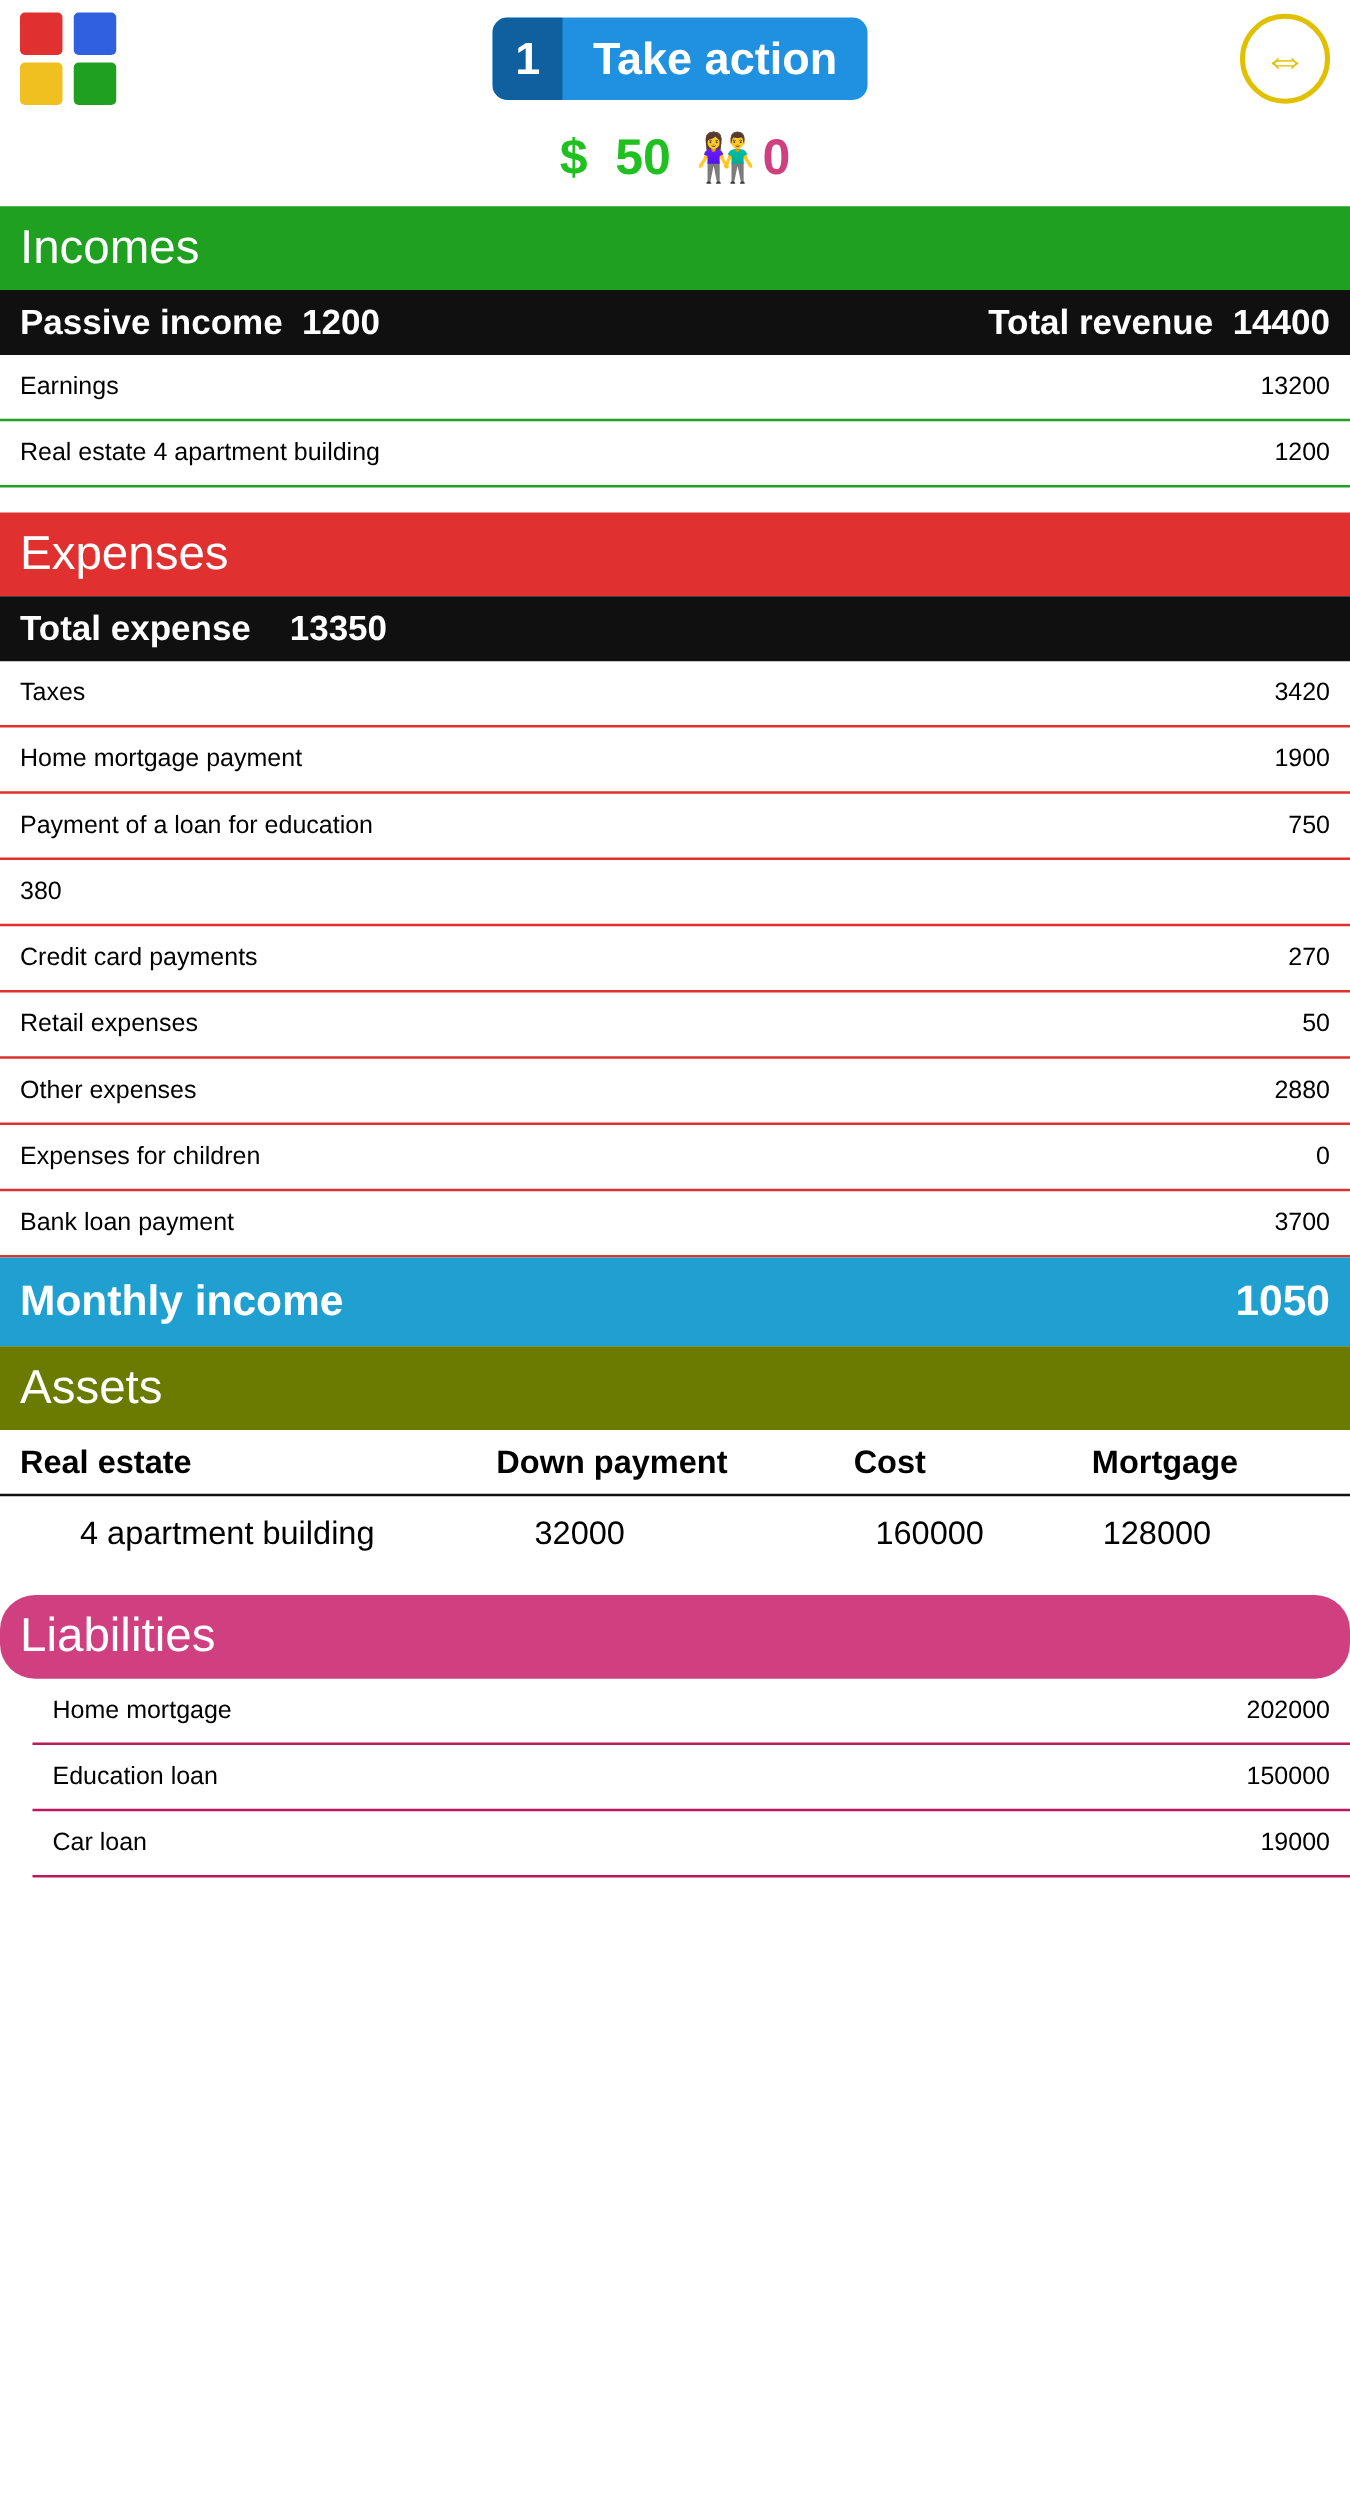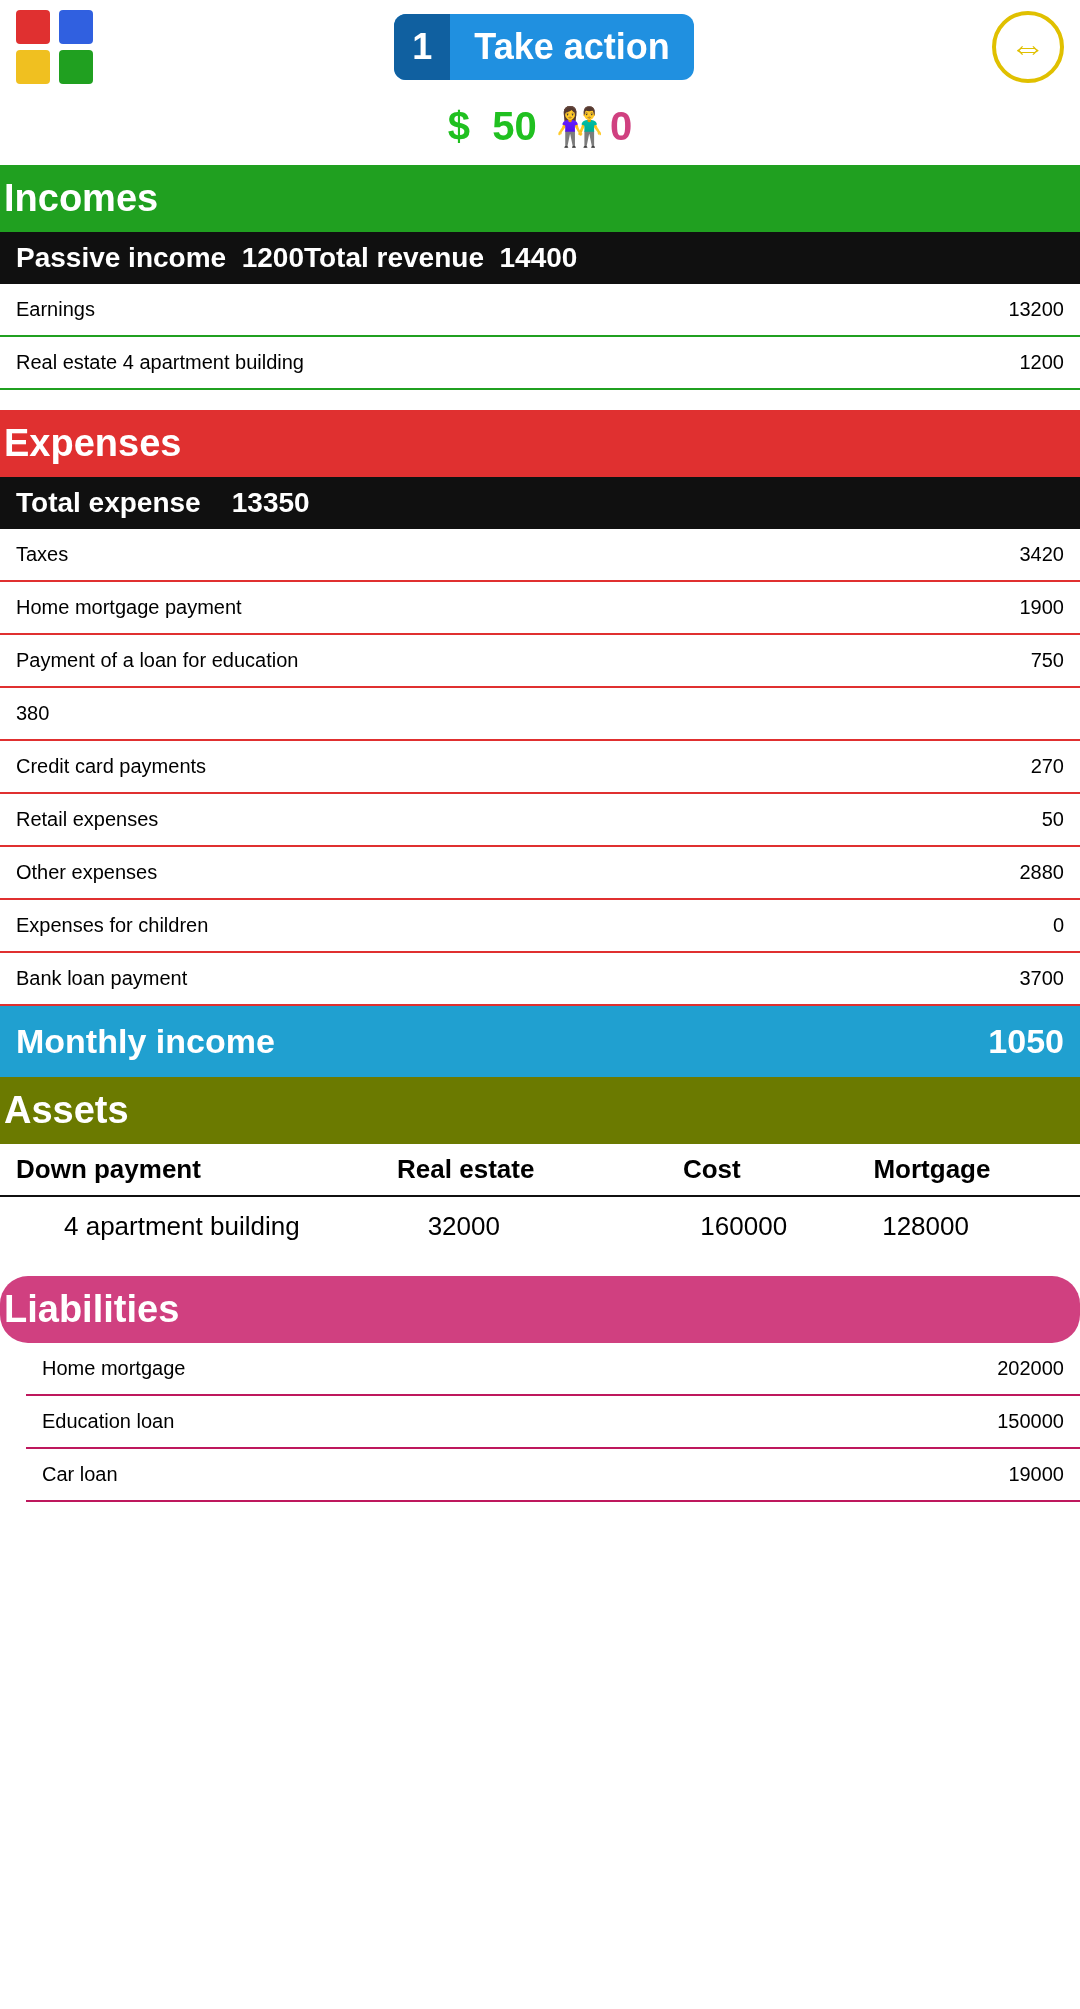--- a/index.html
+++ b/index.html
@@ -85,36 +85,36 @@
       display: flex;
       align-items: center;
       gap: 6px;
     }
     .people-icon {
       font-size: 38px;
     }
 
     
     .section-header {
-      padding: 12px 4px;
+      padding: 12px 16px;
       font-size: 38px;
-      font-weight: bold;
+      font-weight: normal;
       color: #fff;
     }
     .section-header.green { background: #20a020; }
     .section-header.red { background: #e03030; }
     .section-header.olive { background: #6b7a00; }
     .section-header.pink { background: #d04080; border-radius: 28px; }
 
     
     .sub-header {
       background: #101010;
       color: #fff;
       display: flex;
-      justify-content: flex-start;
+      justify-content: space-between;
       align-items: center;
       padding: 10px 16px;
       font-size: 28px;
       font-weight: bold;
     }
 
     
     .data-row {
       display: flex;
       justify-content: space-between;
@@ -279,22 +279,22 @@
 <div class="monthly-income-bar">
   <span>Monthly income</span>
   <span>1050</span>
 </div>
 
 <div class="section-header olive">
   <span>Assets</span>
 </div>
 
 <div class="assets-col-header">
+  <span>Real estate</span>
   <span>Down payment</span>
-  <span>Real estate</span>
   <span>Cost</span>
   <span>Mortgage</span>
 </div>
 
 <div class="assets-data-row">
   <span>4 apartment building</span>
   <span>32000</span>
   <span>160000</span>
   <span>128000</span>
 </div>

